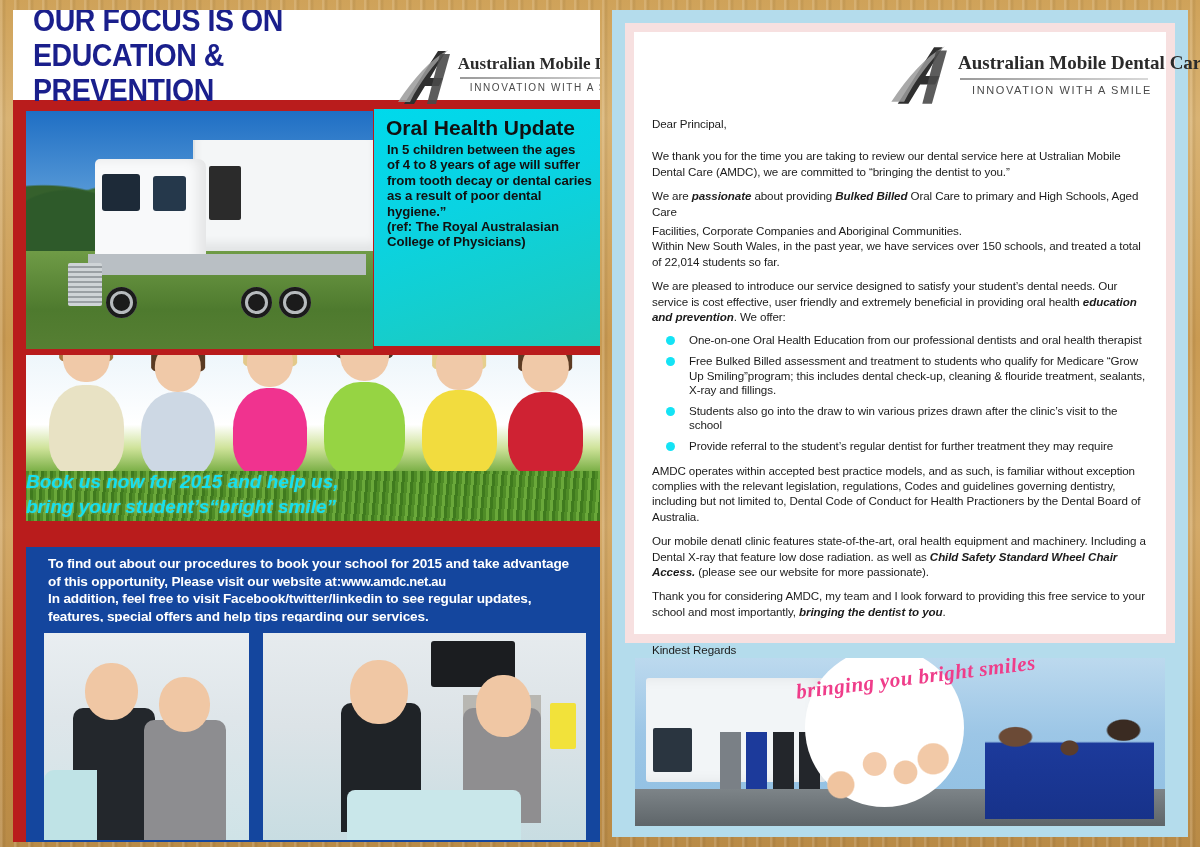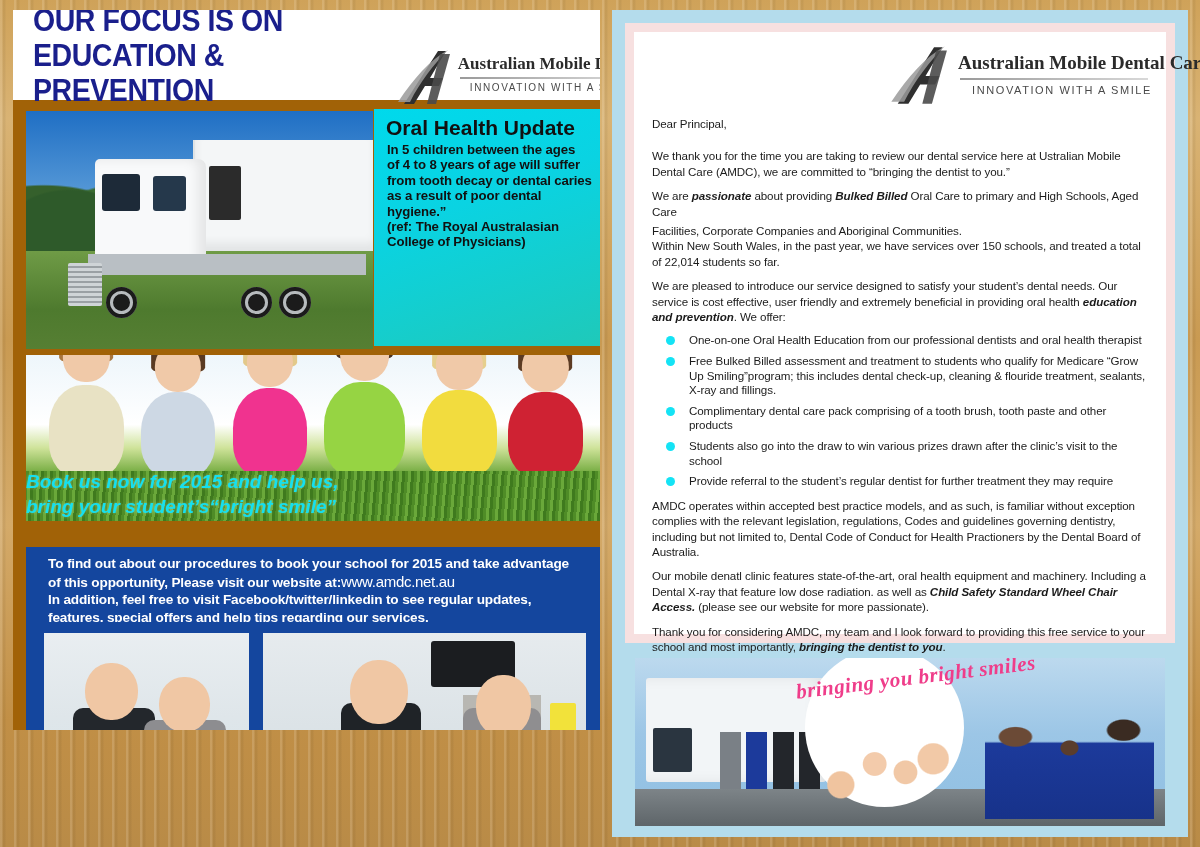--- a/index.html
+++ b/index.html
@@ -11,22 +11,22 @@
       repeating-linear-gradient(90deg,
         rgba(255,255,255,.14) 0px, rgba(255,255,255,.14) 2px,
         rgba(0,0,0,.05) 3px, rgba(0,0,0,.05) 5px,
         rgba(255,255,255,.0) 6px, rgba(255,255,255,.0) 14px),
       linear-gradient(180deg,#cfa259 0%,#d9b374 14%,#c99a52 40%,#d4aa69 62%,#c18f46 85%,#b98b47 100%);
   }
   .page{position:relative;width:1200px;height:847px;}
 
   
   .left-panel{
-    position:absolute;left:13px;top:10px;width:587px;height:720px;
-    background:#a16207;overflow:hidden;
+    position:absolute;left:13px;top:10px;width:587px;height:832px;
+    background:#b91c1c;overflow:hidden;
   }
   .headline-bar{
     position:absolute;left:0;top:0;width:587px;height:90px;background:#fff;
     display:flex;align-items:center;
   }
   .headline-text{
     font-family:"Liberation Sans", sans-serif;
     font-weight:bold;color:#1a1f8c;
     font-size:31px;line-height:35px;letter-spacing:-.5px;
     transform:scaleX(.92);transform-origin:left center;
@@ -103,21 +103,21 @@
     font-size:19px;font-weight:bold;color:#15e0ef;line-height:25px;
     text-shadow:0 0 3px rgba(255,255,255,.35);white-space:pre-line;font-style:italic;
   }
 
   
   .blue-bar{
     position:absolute;left:13px;top:537px;width:574px;height:80px;background:#14469e;
     padding:8px 10px 0 22px;box-sizing:border-box;
   }
   .blue-line{color:#fff;font-size:13.6px;font-weight:bold;line-height:17.6px;letter-spacing:-.15px;}
-  .blue-url{font-size:15px;font-weight:normal;letter-spacing:-.3px;margin-top:21px;}
+  .blue-url{font-size:13px;font-weight:bold;letter-spacing:-.3px;margin-top:21px;}
 
   
   .bottom-band{position:absolute;left:13px;top:612px;width:574px;height:230px;background:#14469e;}
   .photo-a{position:absolute;left:18px;top:11px;width:205px;height:207px;overflow:hidden;
     background:linear-gradient(180deg,#e9eef1 0%,#dfe6ea 40%,#cfe3e7 100%);}
   .photo-b{position:absolute;left:237px;top:11px;width:323px;height:207px;overflow:hidden;
     background:linear-gradient(180deg,#e6ebee 0%,#dce3e7 45%,#c8dde2 100%);}
   .ph-person{position:absolute;border-radius:10px 10px 0 0;}
   .ph-head{position:absolute;border-radius:48%;background:#f0c7a4;}
 
@@ -306,21 +306,20 @@
         <div style="height:8px"></div>
         <p class="lt-p">We thank you for the time you are taking to review our dental service here at Ustralian Mobile Dental Care (AMDC), we are committed to “bringing the dentist to you.”</p>
         <p class="lt-p tight"><span>We are </span><b>passionate</b><span> about providing </span><b>Bulked Billed</b><span> Oral Care to primary and High Schools, Aged Care</span></p>
         <p class="lt-p tight" style="margin-bottom:0">Facilities, Corporate Companies and Aboriginal Communities.</p>
         <p class="lt-p">Within New South Wales, in the past year, we have services over 150 schools, and treated a total of 22,014 students so far.</p>
         <p class="lt-p"><span>We are pleased to introduce our service designed to satisfy your student’s dental needs. Our service is cost effective, user friendly and extremely beneficial in providing oral health </span><b>education and prevention</b><span>.  We offer:</span></p>
 
         <ul class="lt-list">
           <li>One-on-one Oral Health Education from our professional dentists and oral health therapist</li>
           <li>Free Bulked Billed assessment and treatment to students who qualify for Medicare “Grow Up Smiling”program; this includes dental check-up, cleaning &amp; flouride treatment, sealants, X-ray and fillings.</li>
-          <li>Complimentary dental care pack comprising of a tooth brush, tooth paste and other products</li>
           <li>Students also go into the draw to win various prizes drawn after the clinic’s visit to the school</li>
           <li>Provide referral to the student’s regular dentist for further treatment they may require</li>
         </ul>
 
         <p class="lt-p">AMDC operates within accepted best practice models, and as such, is familiar without exception complies with  the relevant legislation, regulations, Codes and guidelines governing dentistry, including but not limited to, Dental Code of Conduct for Health Practioners by the Dental Board of Australia.</p>
         <p class="lt-p"><span>Our mobile denatl clinic features state-of-the-art, oral health equipment and machinery.  Including a Dental X-ray that feature low dose radiation. as well as </span><b>Child Safety Standard Wheel Chair Access.</b><span> (please see our website for more passionate).</span></p>
         <p class="lt-p"><span>Thank you for considering AMDC, my team and I look forward to providing this free service to your school and most importantly, </span><b>bringing the dentist to you</b><span>.</span></p>
         <div class="sig-gap"></div>
         <p class="lt-p">Kindest Regards</p>
         <div class="sig-gap"></div>

